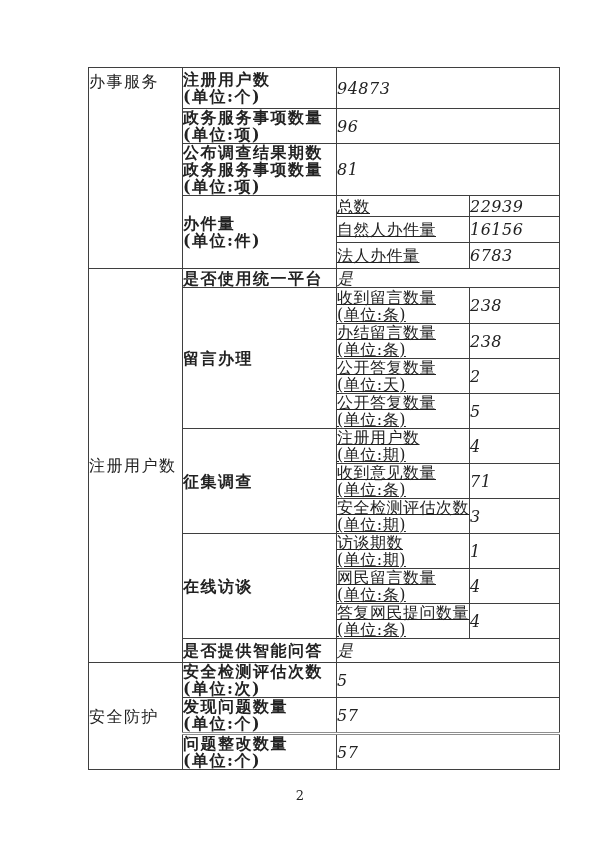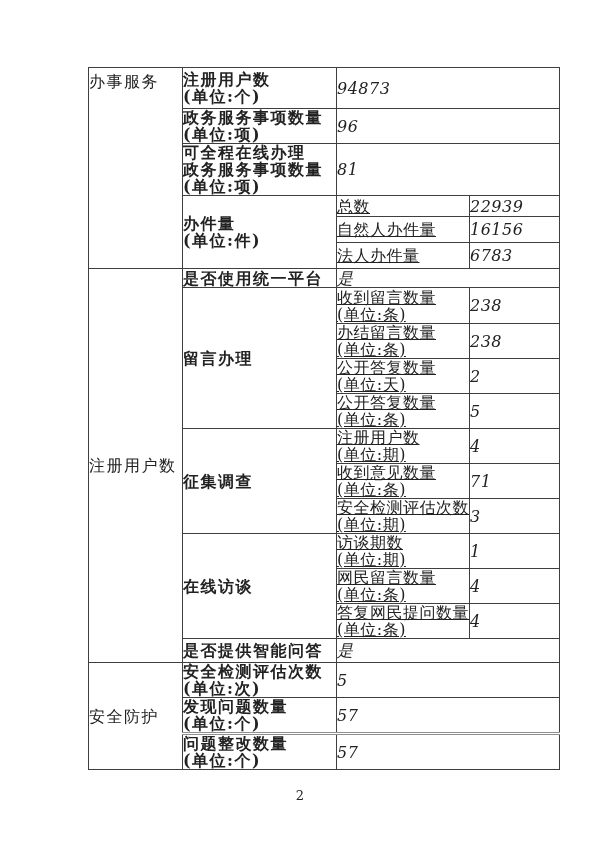--- a/index.html
+++ b/index.html
@@ -73,21 +73,21 @@
       <tr style="height:35px">
         <td class="item">
           <div class="ln">政务服务事项数量</div>
           <div class="ln">(单位:项)</div>
         </td>
         <td class="val" colspan="2">96</td>
       </tr>
 
       <tr style="height:52px">
         <td class="item">
-          <div class="ln">可全程在线办理</div>
+          <div class="ln">公布调查结果期数</div>
           <div class="ln">政务服务事项数量</div>
           <div class="ln">(单位:项)</div>
         </td>
         <td class="val" colspan="2">81</td>
       </tr>
 
       <tr style="height:21px">
         <td class="item" rowspan="3">
           <div class="ln">办件量</div>
           <div class="ln">(单位:件)</div>

